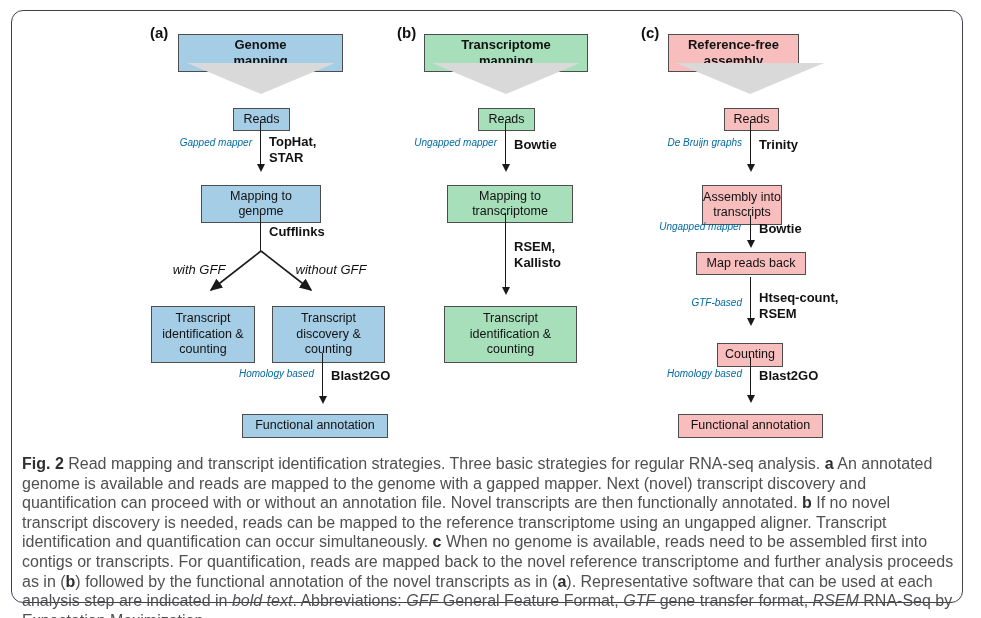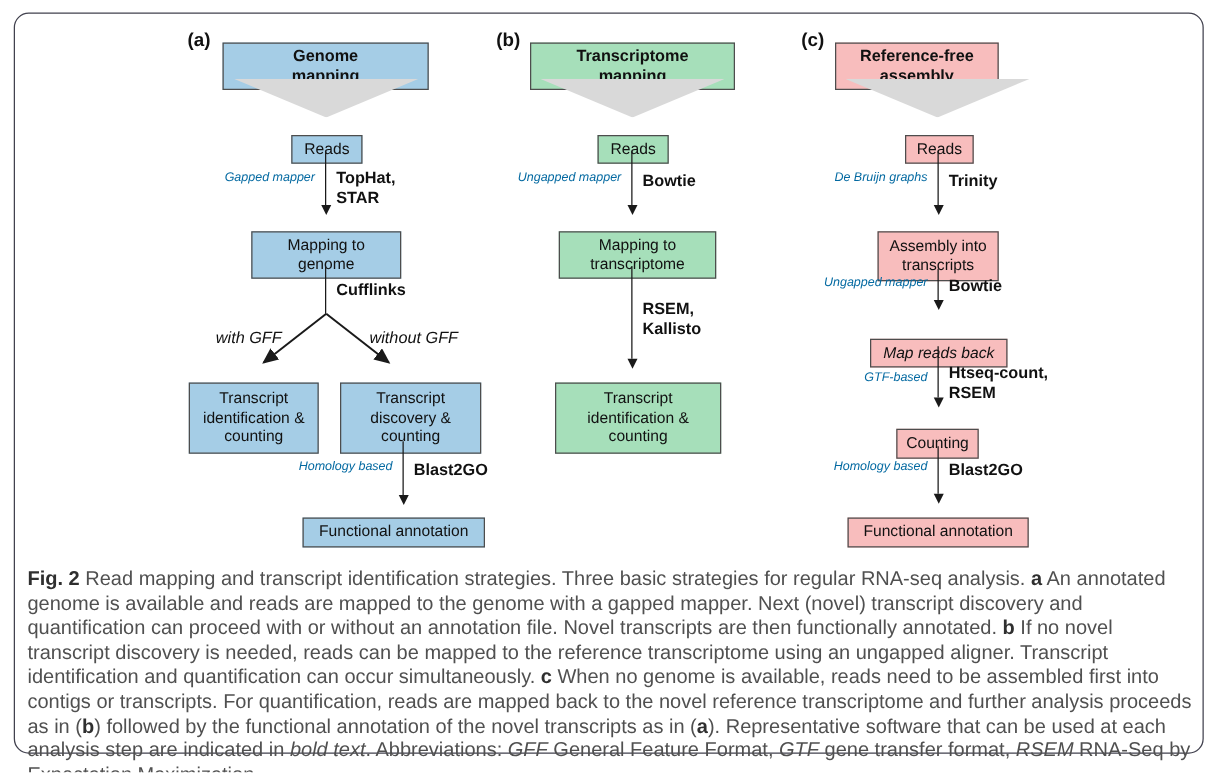--- a/index.html
+++ b/index.html
@@ -88,26 +88,26 @@
 counting</div>
 
   <div class="plabel" style="left:641px;top:24px;">(c)</div>
   <div class="bx c hdr" style="left:668px;top:24px;width:131px;height:38px;">Reference-free
 assembly</div>
   <div class="funnel" style="left:676px;top:63px;width:148px;height:31px;"></div>
   <div class="bx c" style="left:724px;top:98px;width:55px;height:23px;">Reads</div>
   <div class="varr" style="left:750px;top:121px;height:43px;"></div>
   <div class="il" style="left:618px;top:137px;width:124px;">De Bruijn graphs</div>
   <div class="bl" style="left:759px;top:137px;">Trinity</div>
-  <div class="bx c" style="left:702px;top:175px;width:97px;height:40px;">Assembly into
+  <div class="bx c" style="left:702px;top:175px;width:80px;height:40px;">Assembly into
 transcripts</div>
   <div class="varr" style="left:750px;top:215px;height:25px;"></div>
   <div class="il" style="left:618px;top:221px;width:124px;">Ungapped mapper</div>
   <div class="bl" style="left:759px;top:221px;">Bowtie</div>
-  <div class="bx c" style="left:696px;top:261px;width:110px;height:23px;font-style:italic;">Map reads back</div>
+  <div class="bx c" style="left:696px;top:242px;width:110px;height:23px;">Map reads back</div>
   <div class="varr" style="left:750px;top:277px;height:41px;"></div>
   <div class="il" style="left:638px;top:297px;width:104px;text-align:right;">GTF-based</div>
   <div class="bl" style="left:759px;top:290px;">Htseq-count,
 RSEM</div>
   <div class="bx c" style="left:717px;top:333px;width:66px;height:24px;">Counting</div>
   <div class="varr" style="left:750px;top:357px;height:38px;"></div>
   <div class="il" style="left:628px;top:368px;width:114px;">Homology based</div>
   <div class="bl" style="left:759px;top:368px;">Blast2GO</div>
   <div class="bx c" style="left:678px;top:404px;width:145px;height:24px;">Functional annotation</div>
 

